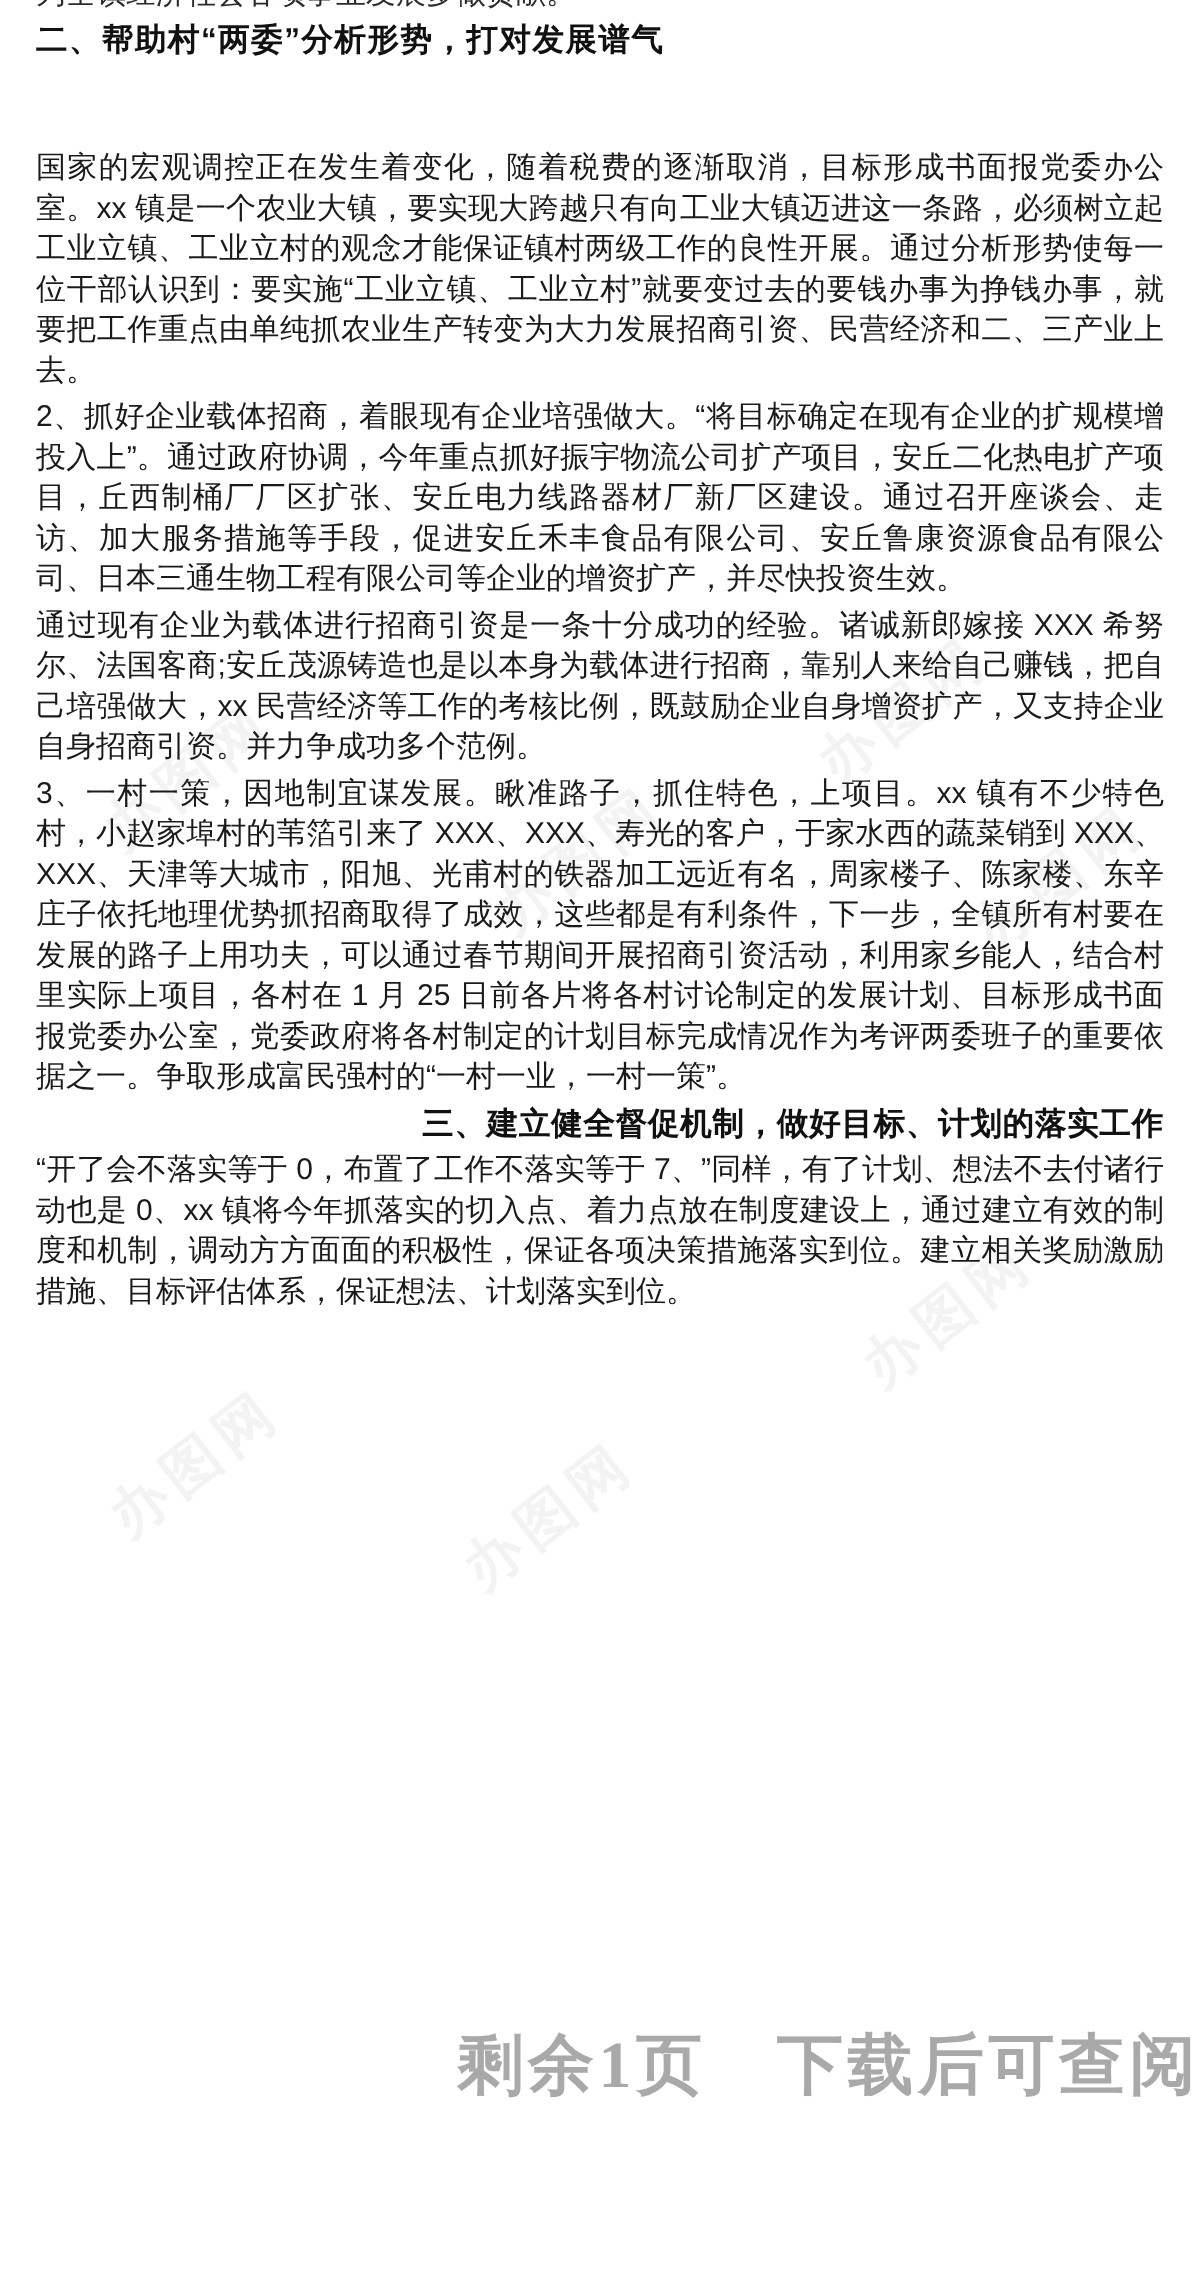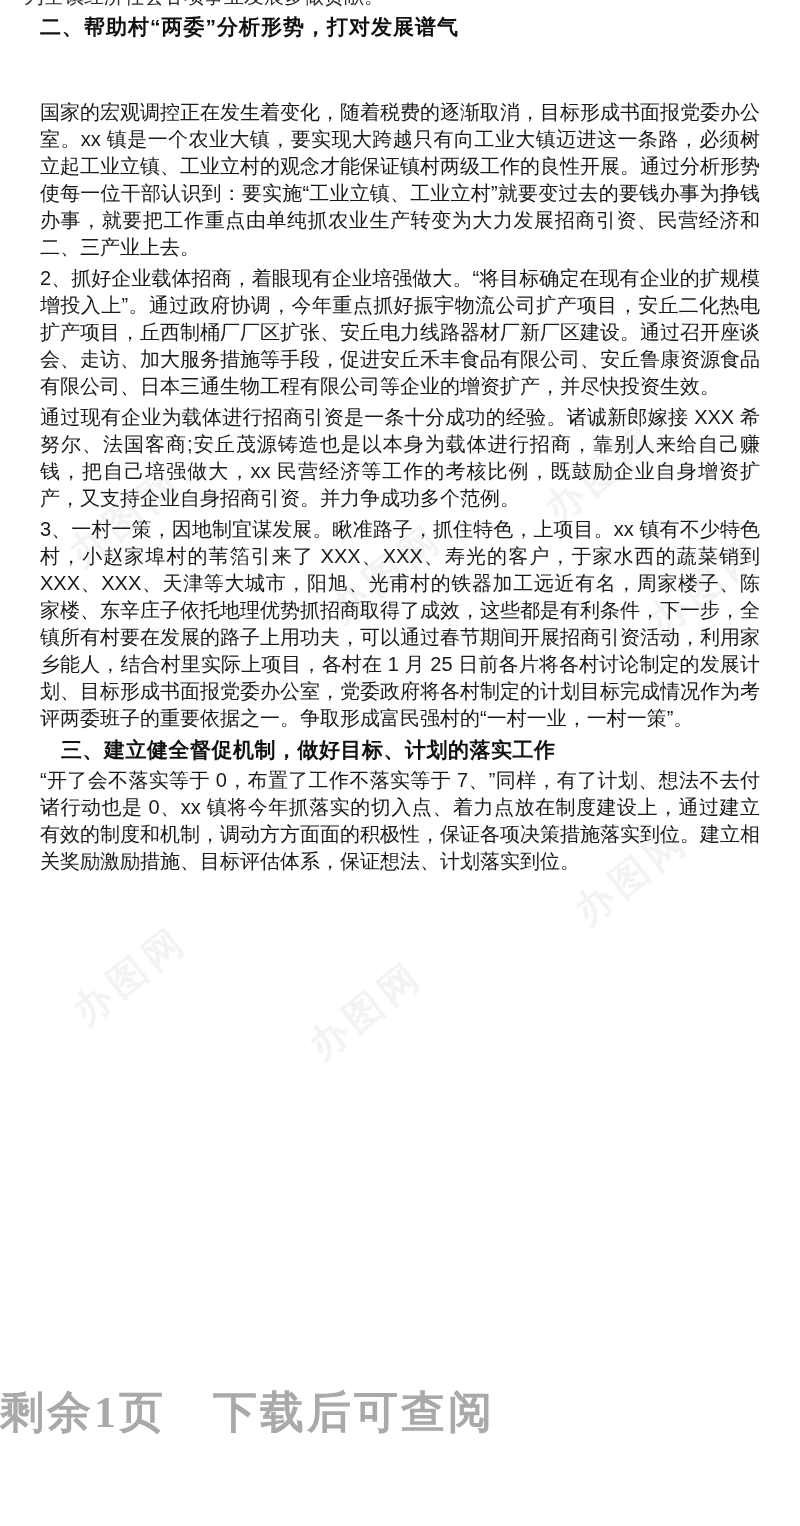--- a/index.html
+++ b/index.html
@@ -20,21 +20,21 @@
   }
   .top-clip span{
     display:block;
     position:relative;
     top:-15px;
     font-size:20px;
     line-height:22px;
     color:#2a2a2a;
   }
   .doc{
-    padding:0 40px;
+    padding:0 24px;
     font-size:20px;
     line-height:27px;
     text-align:justify;
     position:relative;
     z-index:2;
   }
   .doc h2{
     font-size:21px;
     line-height:28px;
     font-weight:bold;
@@ -48,21 +48,21 @@
     margin:0 0 4px 0;
   }
   .doc h3{
     font-size:21px;
     line-height:28px;
     font-weight:bold;
     color:#111;
     margin:1px 0 3px 0;
     text-indent:1em;
     letter-spacing:0.5px;
-    text-align:left;
+    text-align:right;
   }
   
   .wm-layer{position:absolute;inset:0;z-index:1;pointer-events:none;}
   .wm{
     position:absolute;
     font-size:38px;
     font-weight:bold;
     color:rgba(140,140,140,0.10);
     transform:rotate(-38deg);
     white-space:nowrap;
@@ -72,23 +72,23 @@
   .wm2{left:320px;top:548px;}
   .wm3{left:536px;top:448px;}
   .wm4{left:640px;top:560px;}
   .wm5{left:64px;top:950px;}
   .wm6{left:300px;top:985px;}
   .wm7{left:566px;top:850px;}
   
   .footer-notice{
     position:absolute;
     left:0;
-    top:1388px;
+    top:1352px;
     width:100%;
-    text-align:left;
+    text-align:right;
     font-family:"Liberation Serif","DejaVu Serif",serif;
     font-weight:bold;
     font-size:44px;
     line-height:50px;
     color:#a9a9a9;
     letter-spacing:3px;
     z-index:3;
   }
 </style>
 </head>

